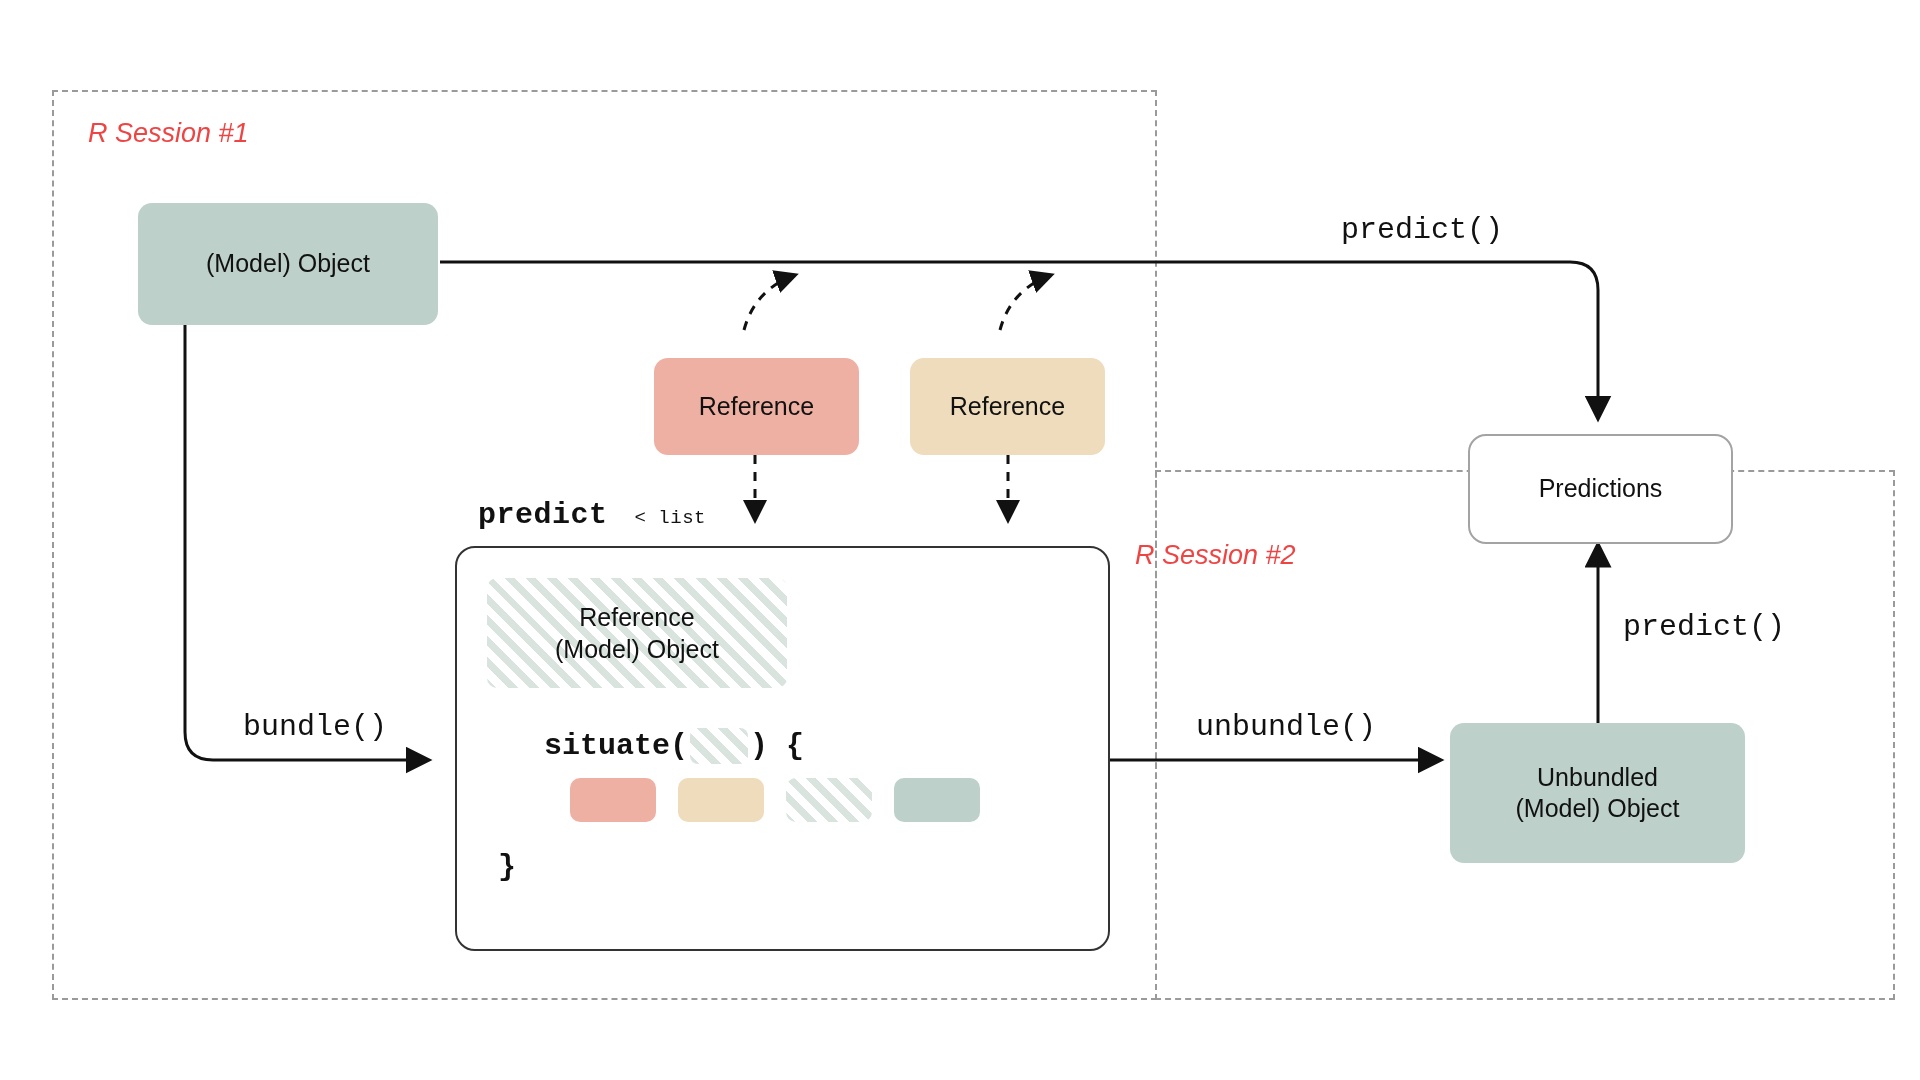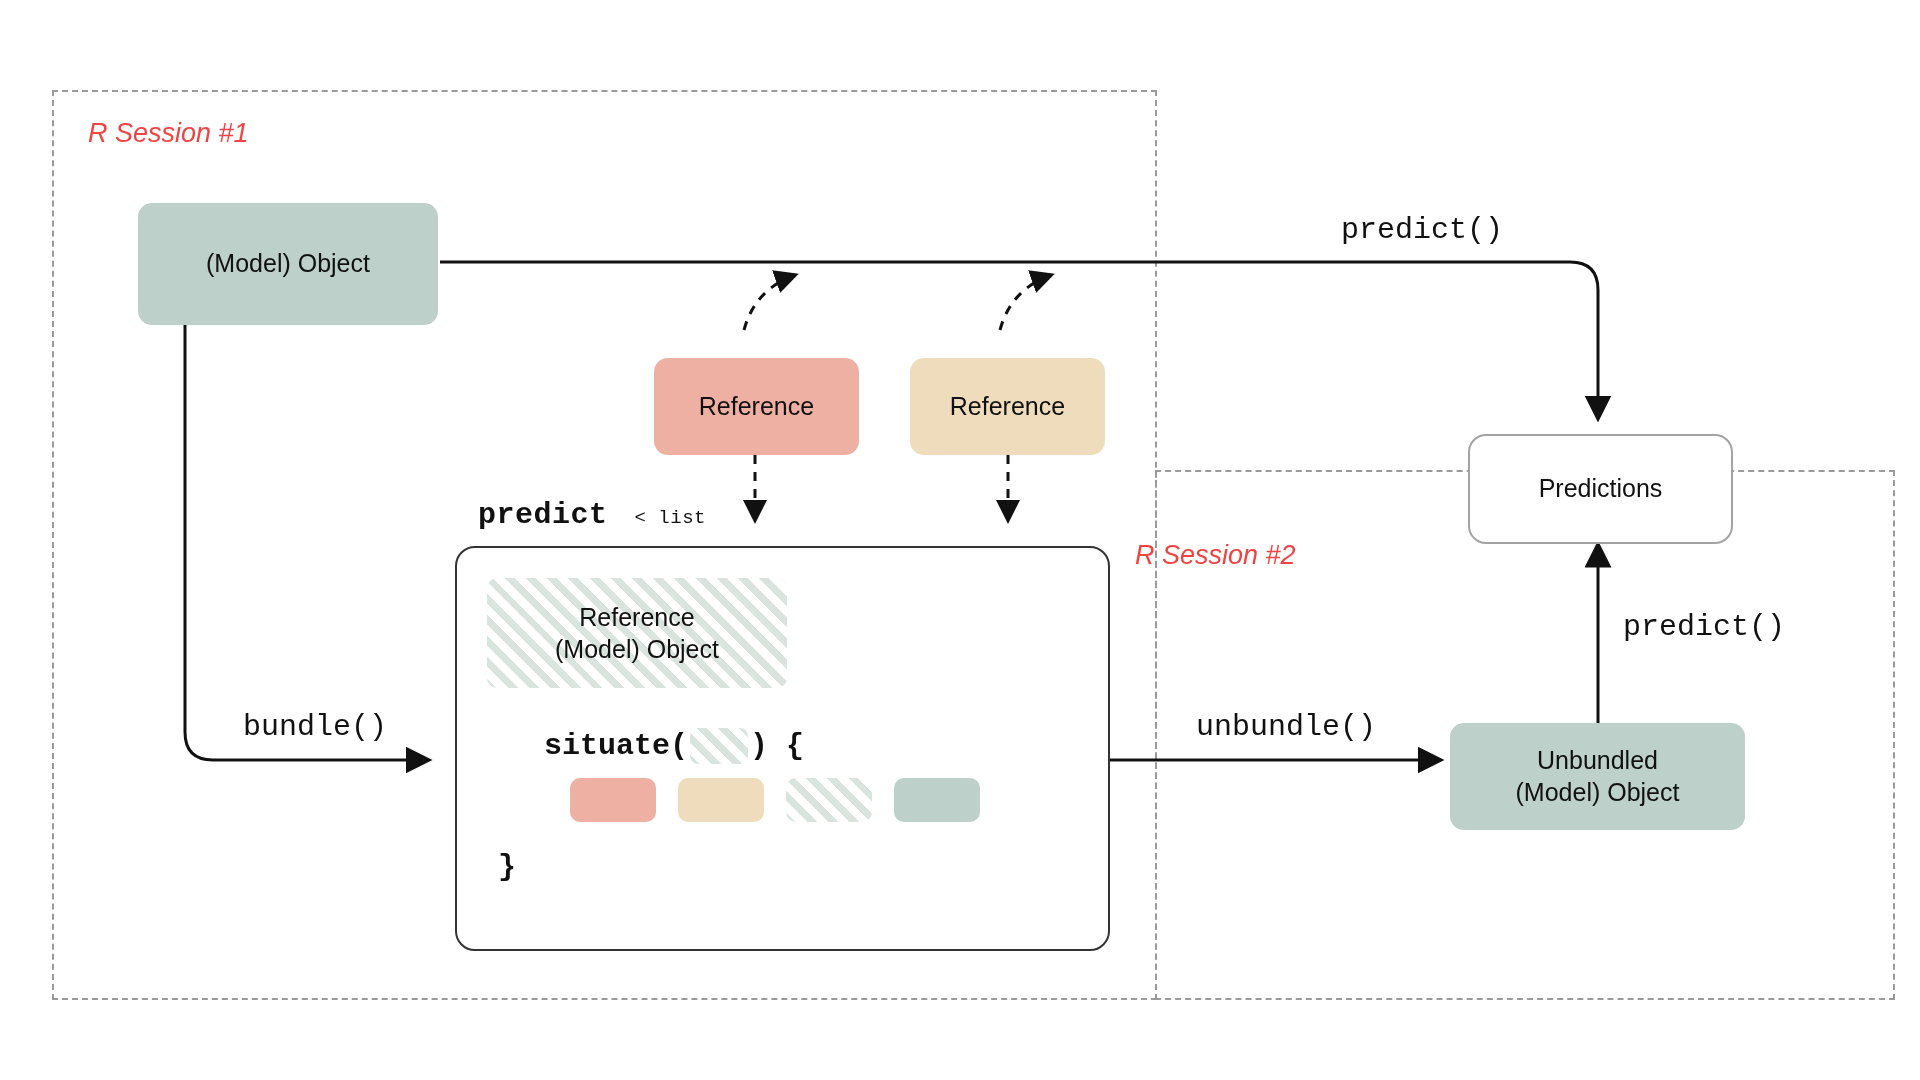--- a/index.html
+++ b/index.html
@@ -96,21 +96,21 @@
   </svg>
 
   <div class="node green" style="left:138px;top:203px;width:300px;height:122px;">(Model) Object</div>
 
   <div class="node pink" style="left:654px;top:358px;width:205px;height:97px;">Reference</div>
 
   <div class="node tan" style="left:910px;top:358px;width:195px;height:97px;">Reference</div>
 
   <div class="node outline" style="left:1468px;top:434px;width:265px;height:110px;">Predictions</div>
 
-  <div class="node green" style="left:1450px;top:723px;width:295px;height:107px;flex-direction:column;">
+  <div class="node green" style="left:1450px;top:723px;width:295px;height:140px;flex-direction:column;">
     <span>Unbundled</span>
     <span>(Model) Object</span>
   </div>
 
   <div class="bundle-label" style="left:478px;top:498px;">
     <span class="b-main">predict</span><span class="b-sub">&lt; list</span>
   </div>
 
   <div class="bundle-box" style="left:455px;top:546px;width:655px;height:405px;"></div>
 

